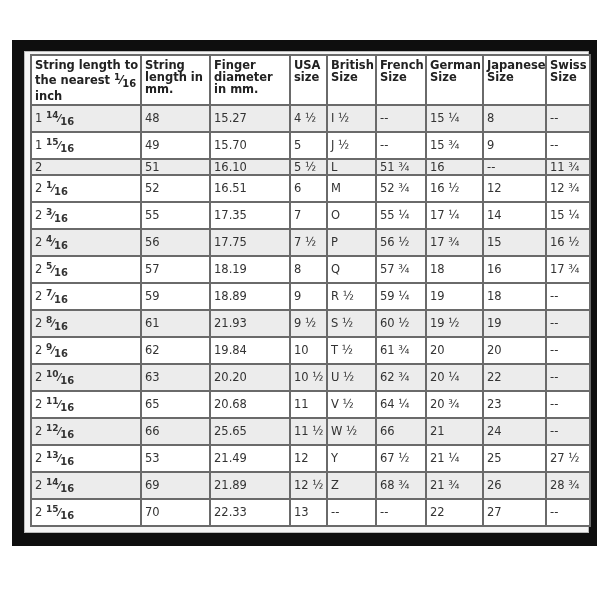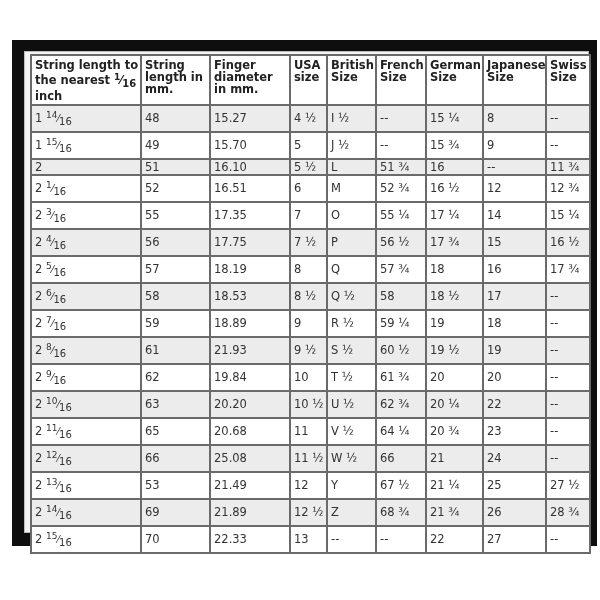--- a/index.html
+++ b/index.html
@@ -12,21 +12,21 @@
   table { position: absolute; left: 5px; top: 2px; border-collapse: collapse;
           table-layout: fixed; width: 559px; }
   th, td { border: 2px solid #6a6a6a; padding: 0 3px; text-align: left;
            color: #333333; font-size: 11.5px; white-space: nowrap; overflow: hidden; }
   th { font-weight: bold; font-size: 11.5px; line-height: 12px; vertical-align: top;
        padding-top: 3px; height: 45px; background: #ffffff; color: #222222; }
   td { height: 19px; line-height: 19px; }
   tr.alt td { background: #ececec; }
   tr.norm td { background: #ffffff; }
   tr.short td { height: 14px; line-height: 14px; }
-  .frac { font-size: 10px; }
+  .frac { font-size: 10px; font-weight: bold; }
   .frac sup { font-size: 9px; vertical-align: 4px; }
   .frac sub { font-size: 10px; vertical-align: -3px; }
   .hdrfrac sup { font-size: 9px; vertical-align: 4px; }
   .hdrfrac sub { font-size: 10px; vertical-align: -3px; }
 </style>
 </head>
 <body>
 
 <div class="frame">
   <div class="inner">
@@ -131,31 +131,20 @@
             <td><span>2</span> <span class="frac"><sup>5</sup>⁄<sub>16</sub></span></td>
             <td>57</td>
             <td>18.19</td>
             <td>8</td>
             <td>Q</td>
             <td>57 ¾</td>
             <td>18</td>
             <td>16</td>
             <td>17 ¾</td>
           </tr>
-          <tr class="alt">
-            <td><span>2</span> <span class="frac"><sup>6</sup>⁄<sub>16</sub></span></td>
-            <td>58</td>
-            <td>18.53</td>
-            <td>8 ½</td>
-            <td>Q ½</td>
-            <td>58</td>
-            <td>18 ½</td>
-            <td>17</td>
-            <td>--</td>
-          </tr>
           <tr class="norm">
             <td><span>2</span> <span class="frac"><sup>7</sup>⁄<sub>16</sub></span></td>
             <td>59</td>
             <td>18.89</td>
             <td>9</td>
             <td>R ½</td>
             <td>59 ¼</td>
             <td>19</td>
             <td>18</td>
             <td>--</td>
@@ -200,21 +189,21 @@
             <td>11</td>
             <td>V ½</td>
             <td>64 ¼</td>
             <td>20 ¾</td>
             <td>23</td>
             <td>--</td>
           </tr>
           <tr class="alt">
             <td><span>2</span> <span class="frac"><sup>12</sup>⁄<sub>16</sub></span></td>
             <td>66</td>
-            <td>25.08</td>
+            <td>25.65</td>
             <td>11 ½</td>
             <td>W ½</td>
             <td>66</td>
             <td>21</td>
             <td>24</td>
             <td>--</td>
           </tr>
           <tr class="norm">
             <td><span>2</span> <span class="frac"><sup>13</sup>⁄<sub>16</sub></span></td>
             <td>53</td>

